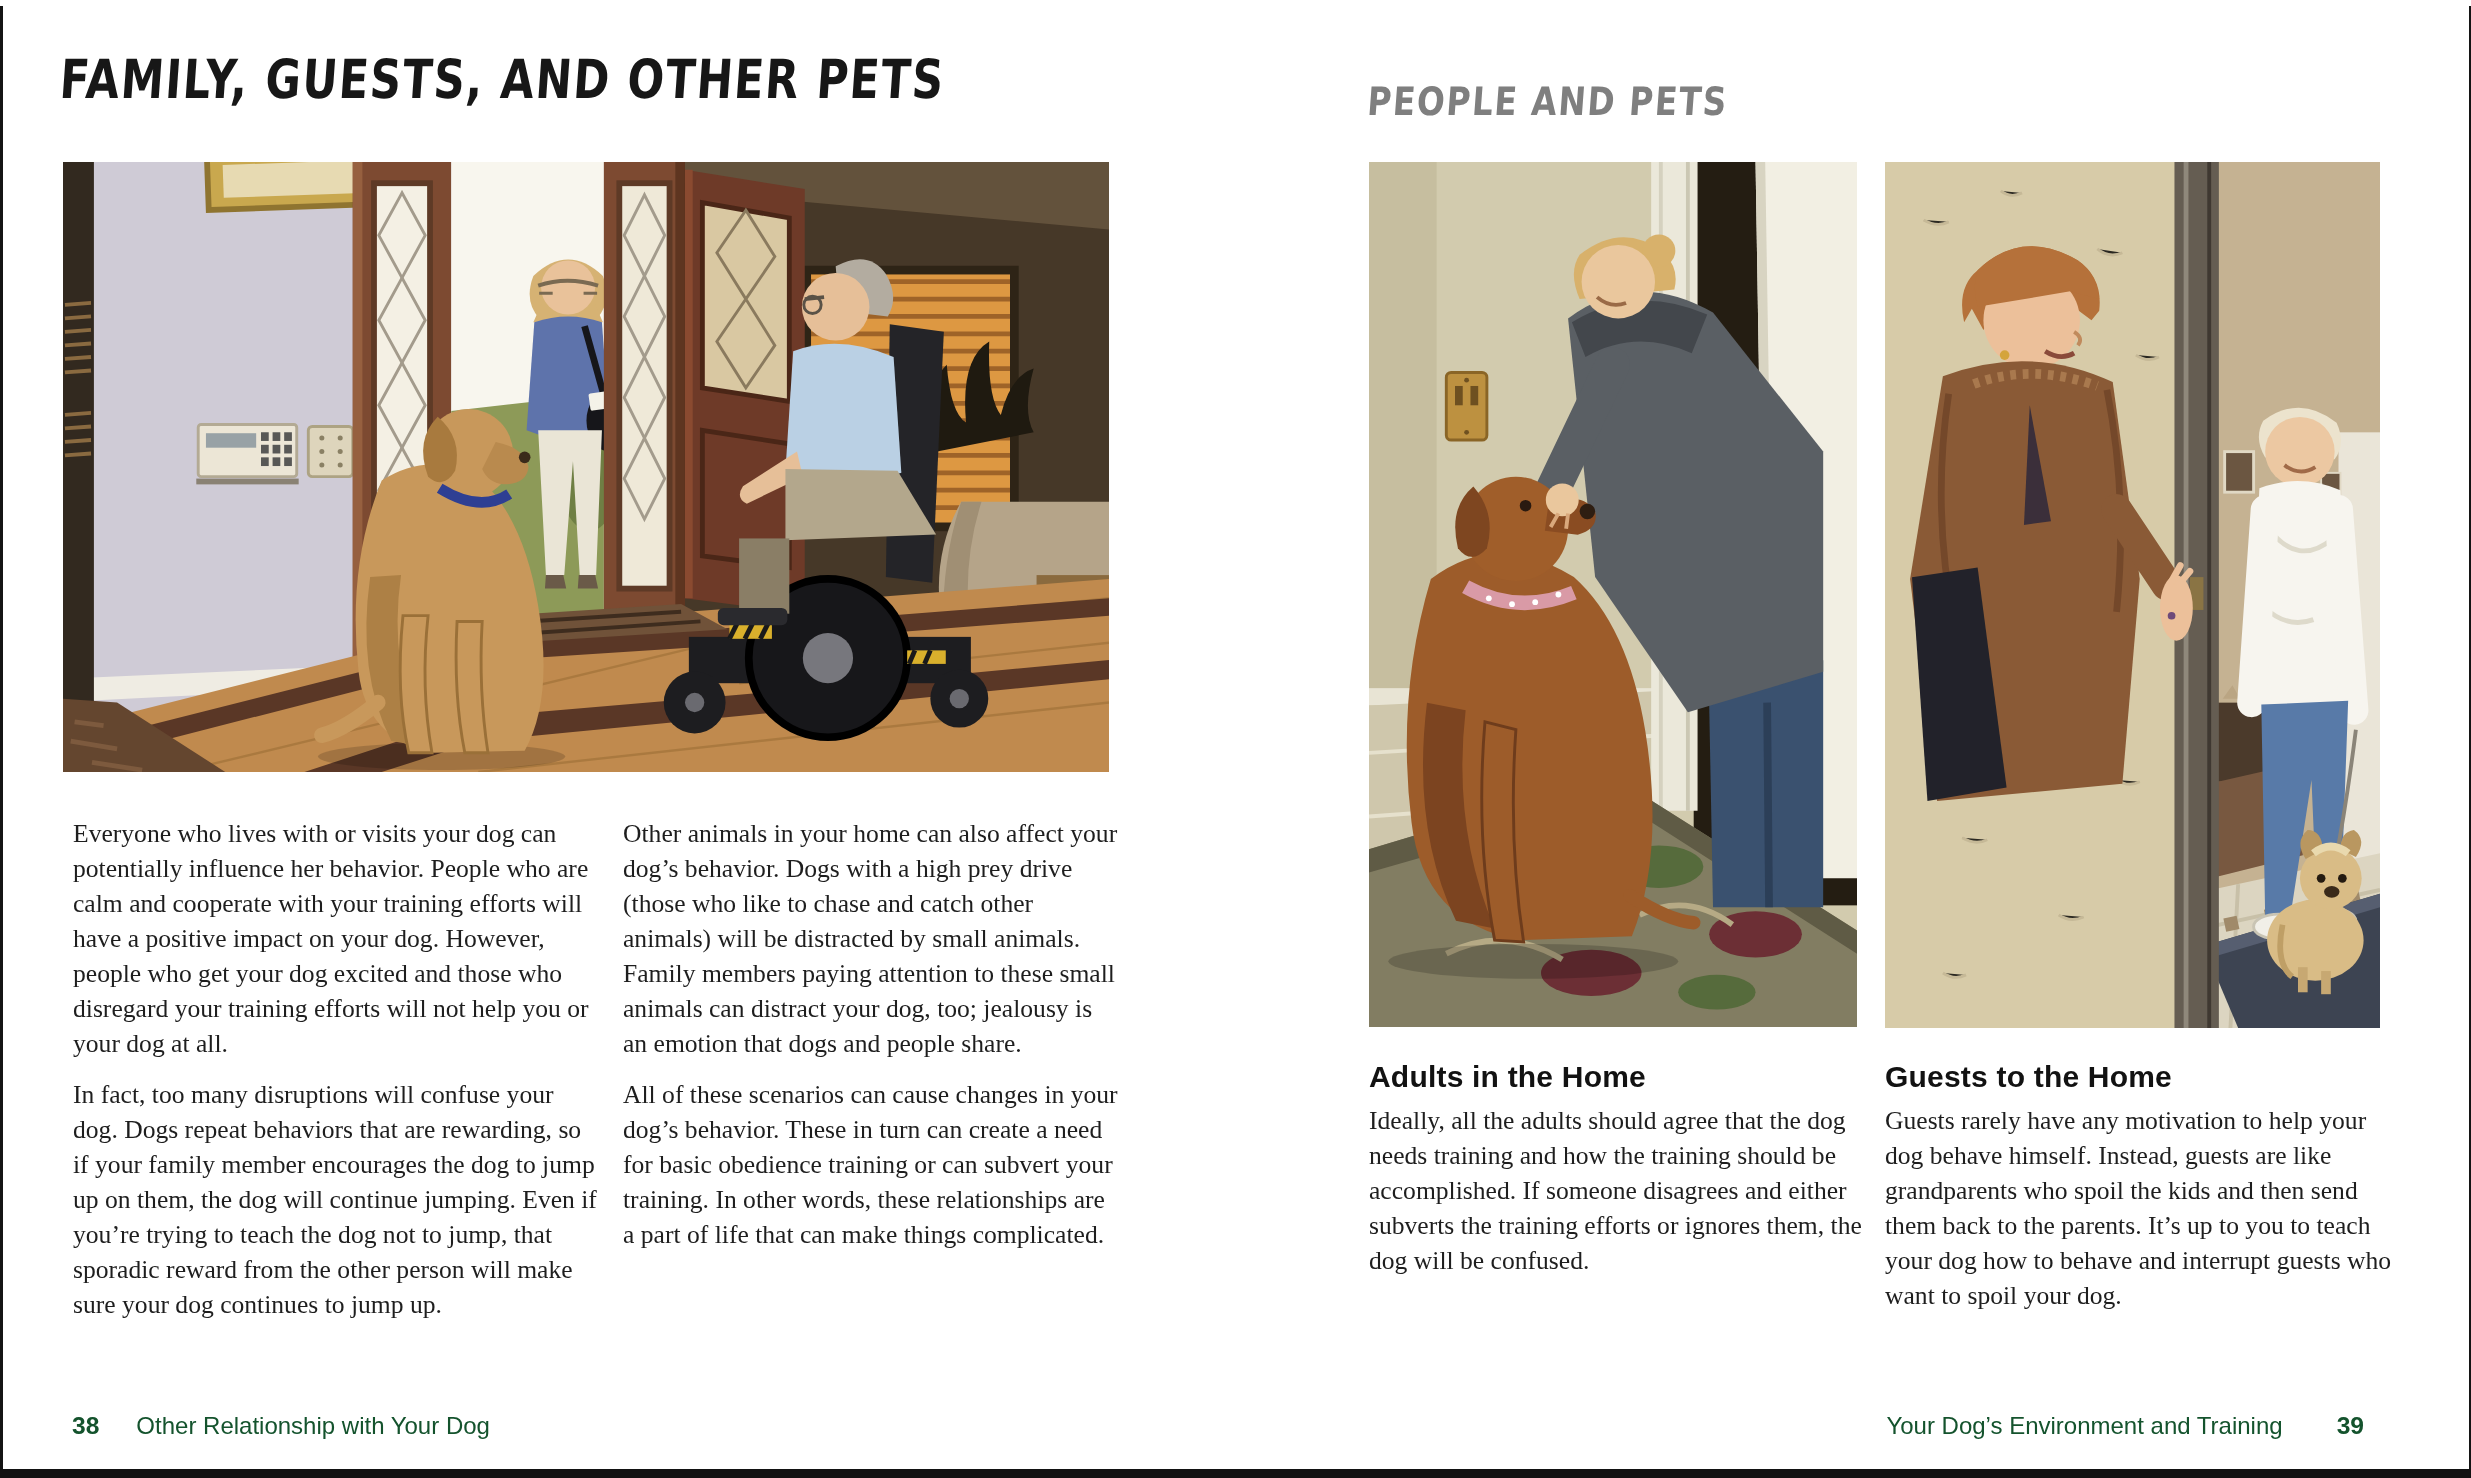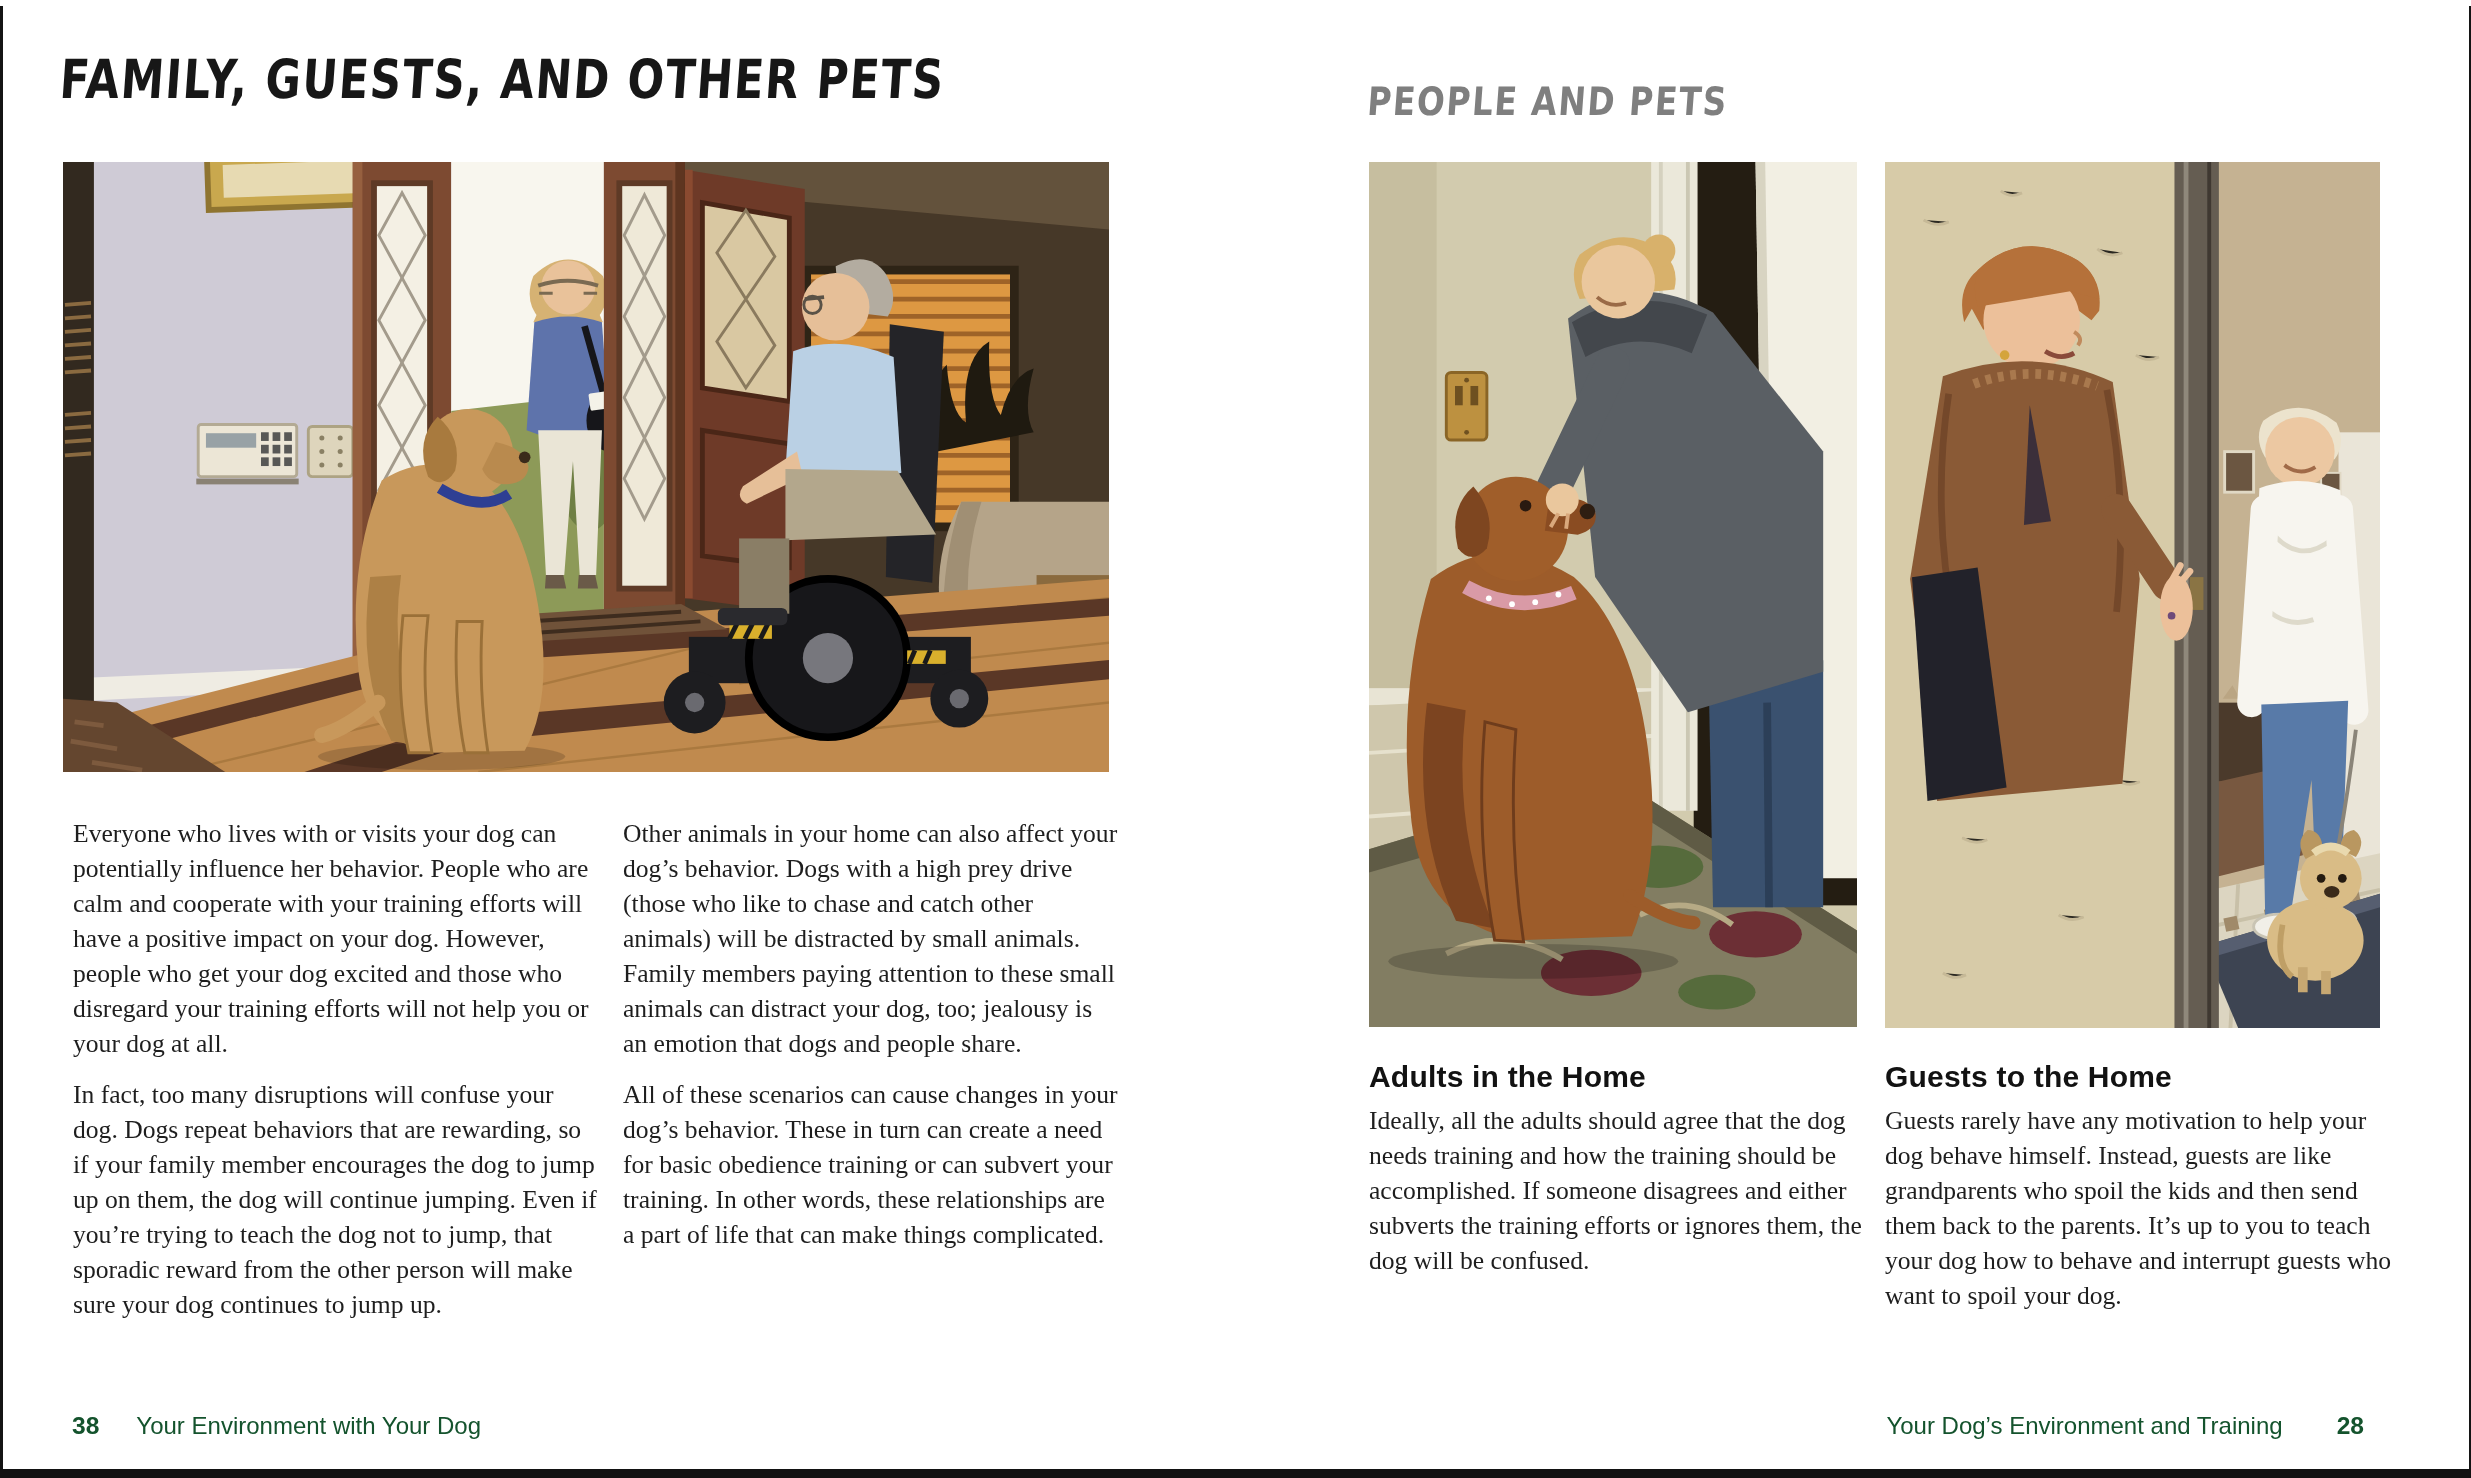--- a/index.html
+++ b/index.html
@@ -256,21 +256,21 @@
     <p>Everyone who lives with or visits your dog can potentially influence her behavior. People who are calm and cooperate with your training efforts will have a positive impact on your dog. However, people who get your dog excited and those who disregard your training efforts will not help you or your dog at all.</p>
     <p>In fact, too many disruptions will confuse your dog. Dogs repeat behaviors that are rewarding, so if your family member encourages the dog to jump up on them, the dog will continue jumping. Even if you’re trying to teach the dog not to jump, that sporadic reward from the other person will make sure your dog continues to jump up.</p>
   </div>
   <div class="col col-2 body-text">
     <p>Other animals in your home can also affect your dog’s behavior. Dogs with a high prey drive (those who like to chase and catch other animals) will be distracted by small animals. Family members paying attention to these small animals can distract your dog, too; jealousy is an emotion that dogs and people share.</p>
     <p>All of these scenarios can cause changes in your dog’s behavior. These in turn can create a need for basic obedience training or can subvert your training. In other words, these relationships are a part of life that can make things complicated.</p>
   </div>
 
   <div class="footer footer-left">
     <span class="pagenum">38</span>
-    <span class="chapter">Your Environment with Your Dog</span>
+    <span class="chapter">Other Relationship with Your Dog</span>
   </div>
 
   <h2 class="marker-eyebrow">PEOPLE AND PETS</h2>
 
   <figure class="photo photo-r1">
     <svg viewBox="0 0 505 896" preserveAspectRatio="none">
       <rect width="505" height="896" fill="#d2cbae"></rect>
       <rect width="70" height="896" fill="#c6be9f"></rect>
 
       <g>
@@ -441,20 +441,20 @@
     <h3>Adults in the Home</h3>
     <p>Ideally, all the adults should agree that the dog needs training and how the training should be accomplished. If someone disagrees and either subverts the training efforts or ignores them, the dog will be confused.</p>
   </div>
   <div class="caption caption-2 body-text">
     <h3>Guests to the Home</h3>
     <p>Guests rarely have any motivation to help your dog behave himself. Instead, guests are like grandparents who spoil the kids and then send them back to the parents. It’s up to you to teach your dog how to behave and interrupt guests who want to spoil your dog.</p>
   </div>
 
   <div class="footer footer-right">
     <span class="chapter">Your Dog’s Environment and Training</span>
-    <span class="pagenum">28</span>
+    <span class="pagenum">39</span>
   </div>
 
   <div class="edge-left"></div>
   <div class="edge-right"></div>
   <div class="edge-bottom"></div>
 </div>
 
 
 </body></html>

